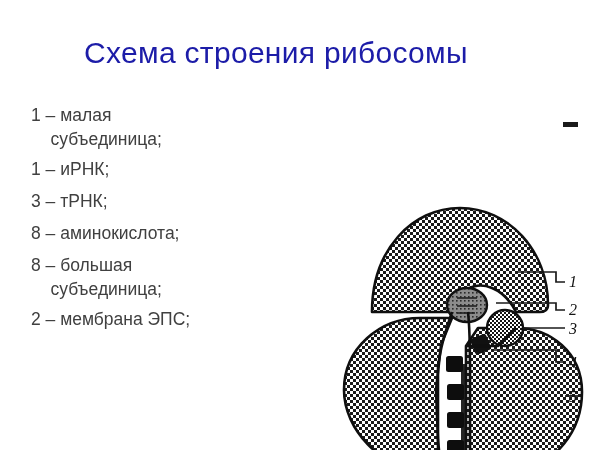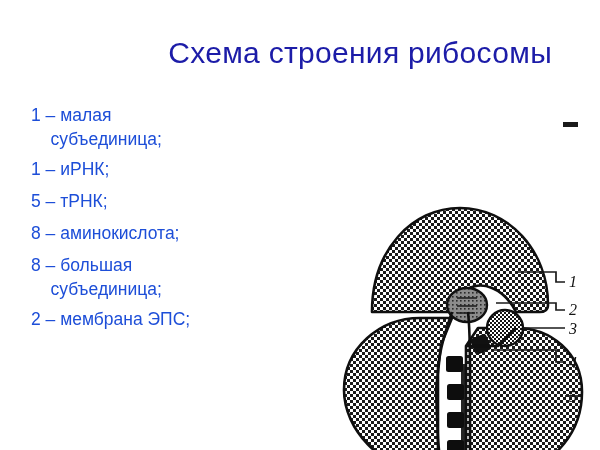--- a/index.html
+++ b/index.html
@@ -15,39 +15,39 @@
     overflow: hidden;
     font-family: "Liberation Sans", sans-serif;
   }
 
   
   #title {
     position: absolute;
     left: 0;
     top: 36px;
     width: 552px;
-    text-align: right;
+    text-align: center;
     color: #1c1ca8;
     font-size: 30px;
     font-weight: 400;
     letter-spacing: 0.3px;
     font-family: "Liberation Sans", sans-serif;
     white-space: nowrap;
   }
 
   
   #legend {
     position: absolute;
     left: 31px;
     top: 104px;
     width: 270px;
   }
   .legend-item {
     font-size: 17.5px;
-    color: #1d4ed8;
+    color: #404040;
     line-height: 23.5px;
     margin-bottom: 8.5px;
     white-space: pre-wrap;
     font-family: "Liberation Sans", sans-serif;
   }
   .legend-item.two-line { margin-bottom: 7px; }
 
   
   #diagram {
     position: absolute;
@@ -62,21 +62,21 @@
 <body>
 
 <div id="page">
 
   <div id="title" style="color: rgb(28, 28, 168);">Схема строения рибосомы</div>
 
   <div id="legend">
     <div class="legend-item two-line">1 – малая
     субъединица;</div>
     <div class="legend-item">1 – иРНК;</div>
-    <div class="legend-item">5 – тРНК;</div>
+    <div class="legend-item">3 – тРНК;</div>
     <div class="legend-item">8 – аминокислота;</div>
     <div class="legend-item two-line">8 – большая
     субъединица;</div>
     <div class="legend-item">2 – мембрана ЭПС;</div>
   </div>
 
   <div id="diagram">
     <svg width="280" height="350" viewBox="0 0 280 350" xmlns="http://www.w3.org/2000/svg">
       <defs>
 

